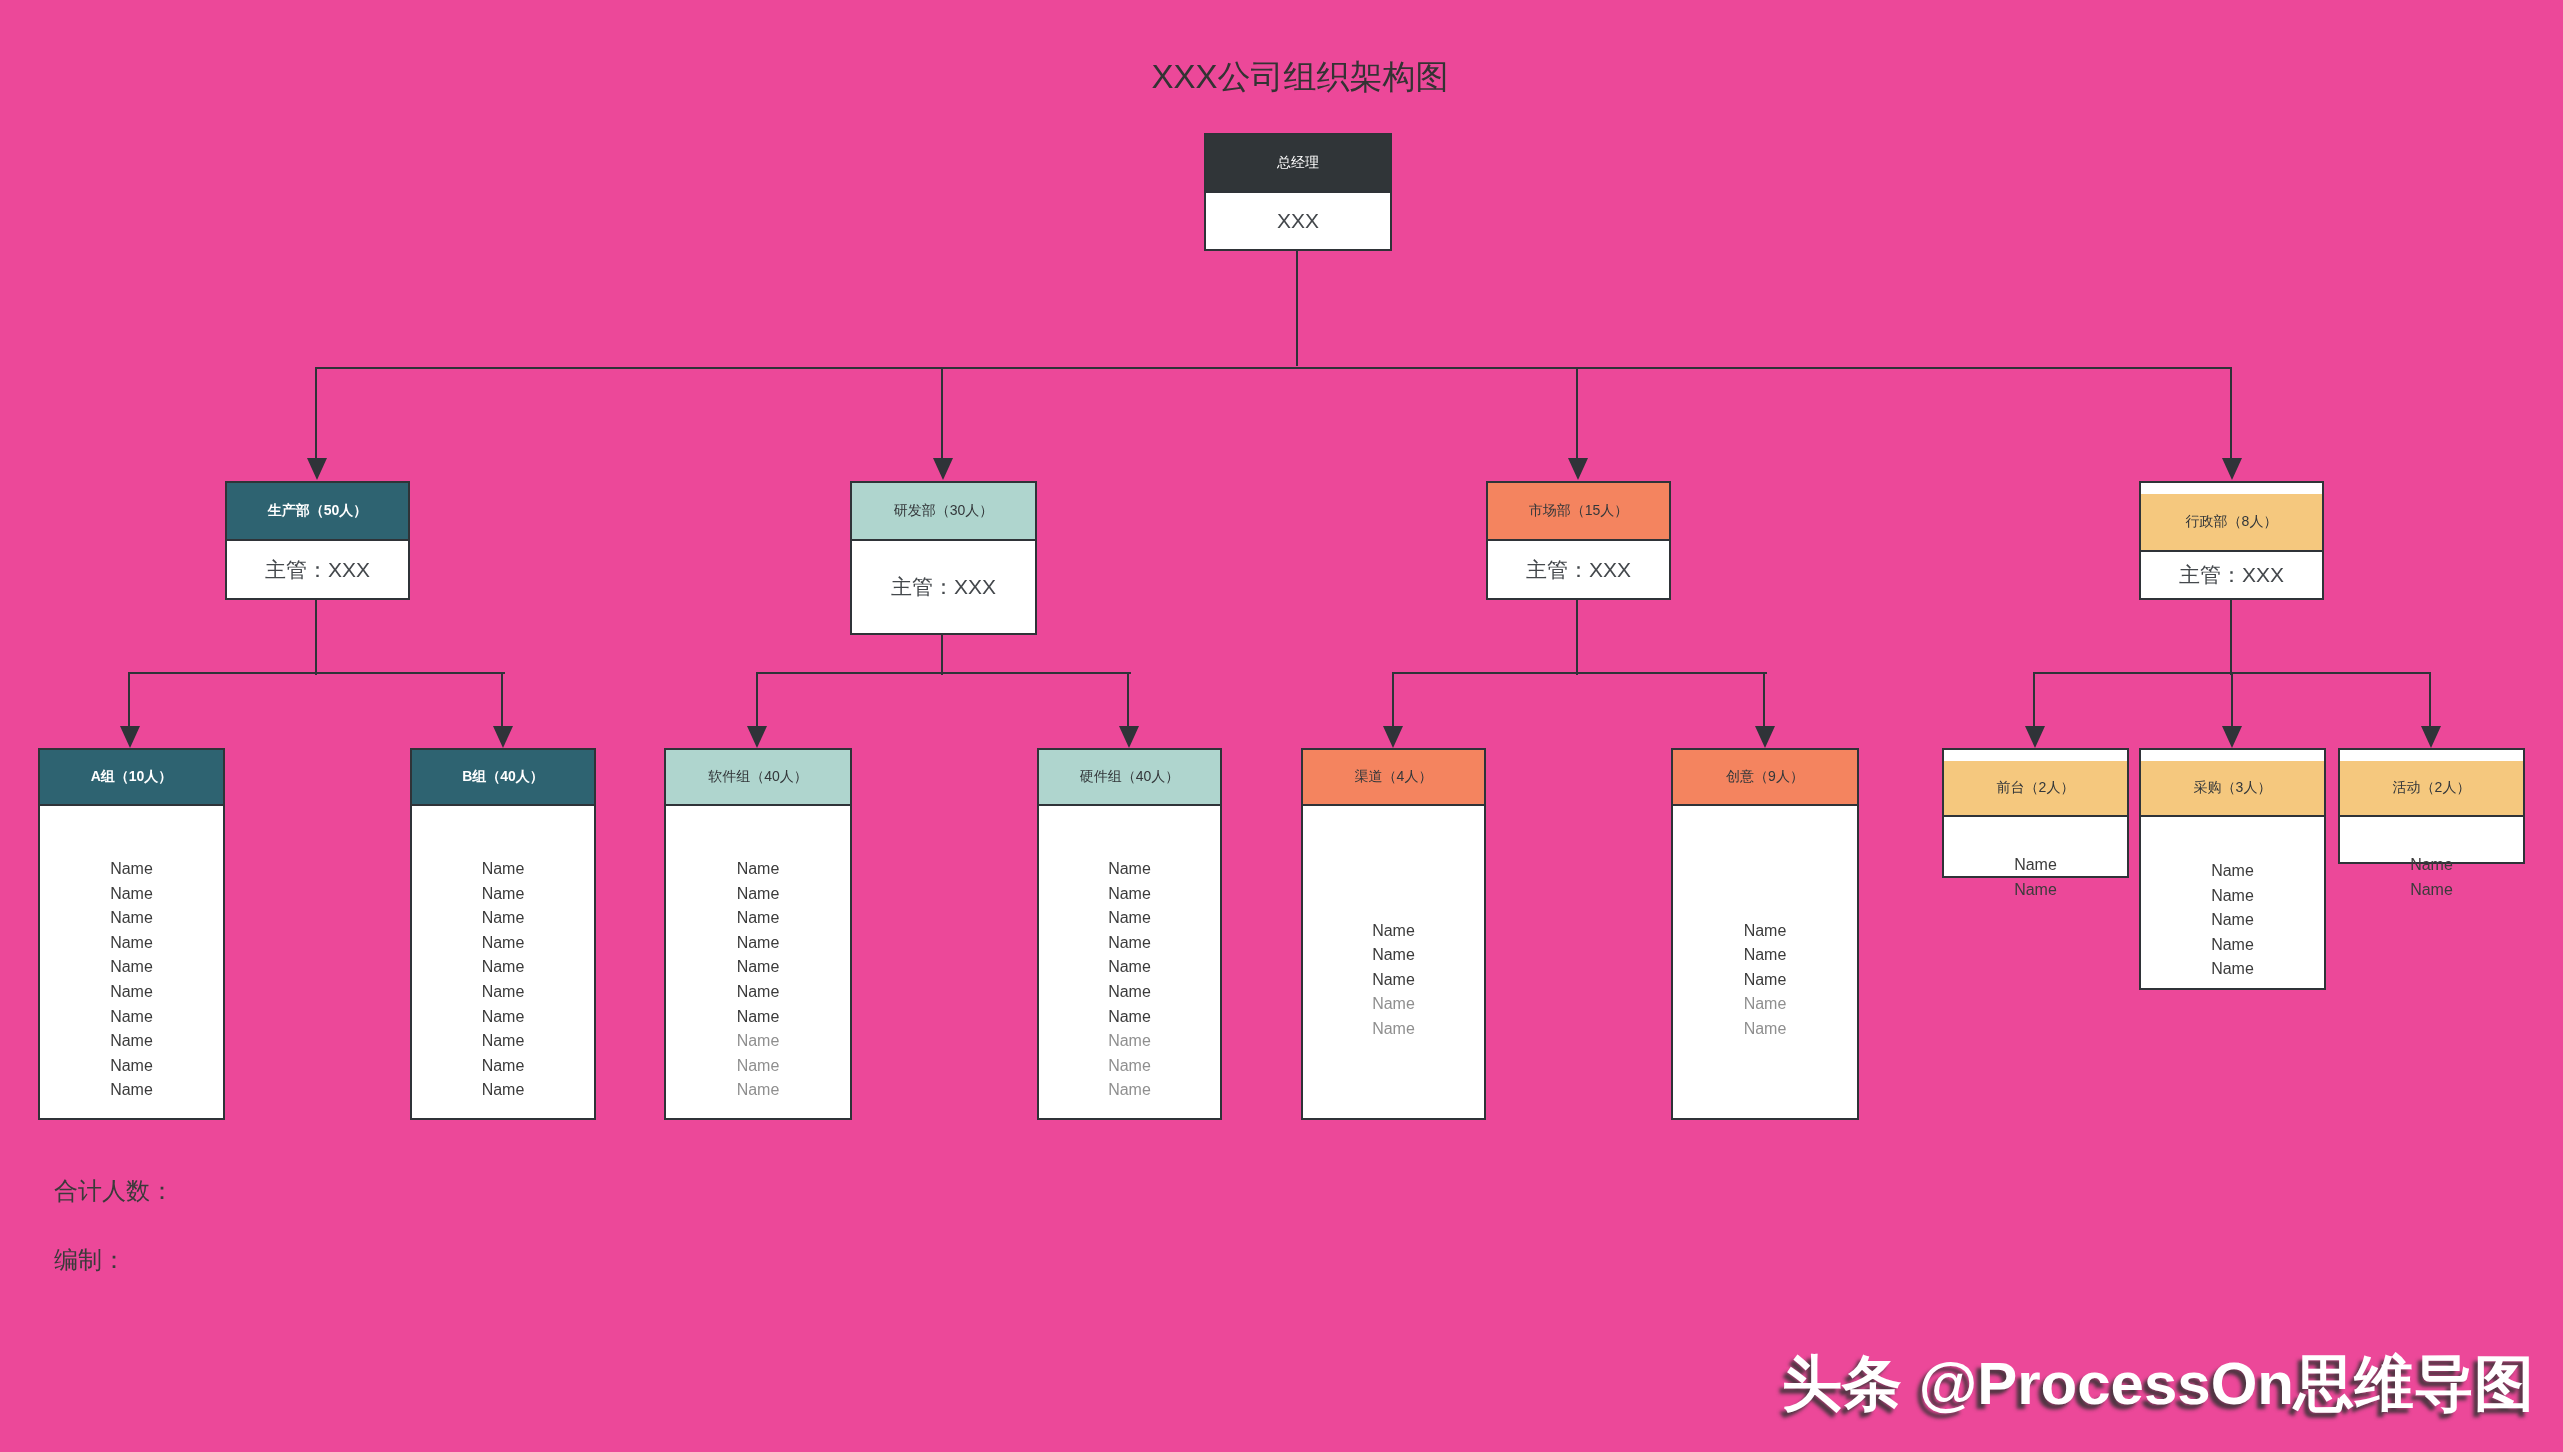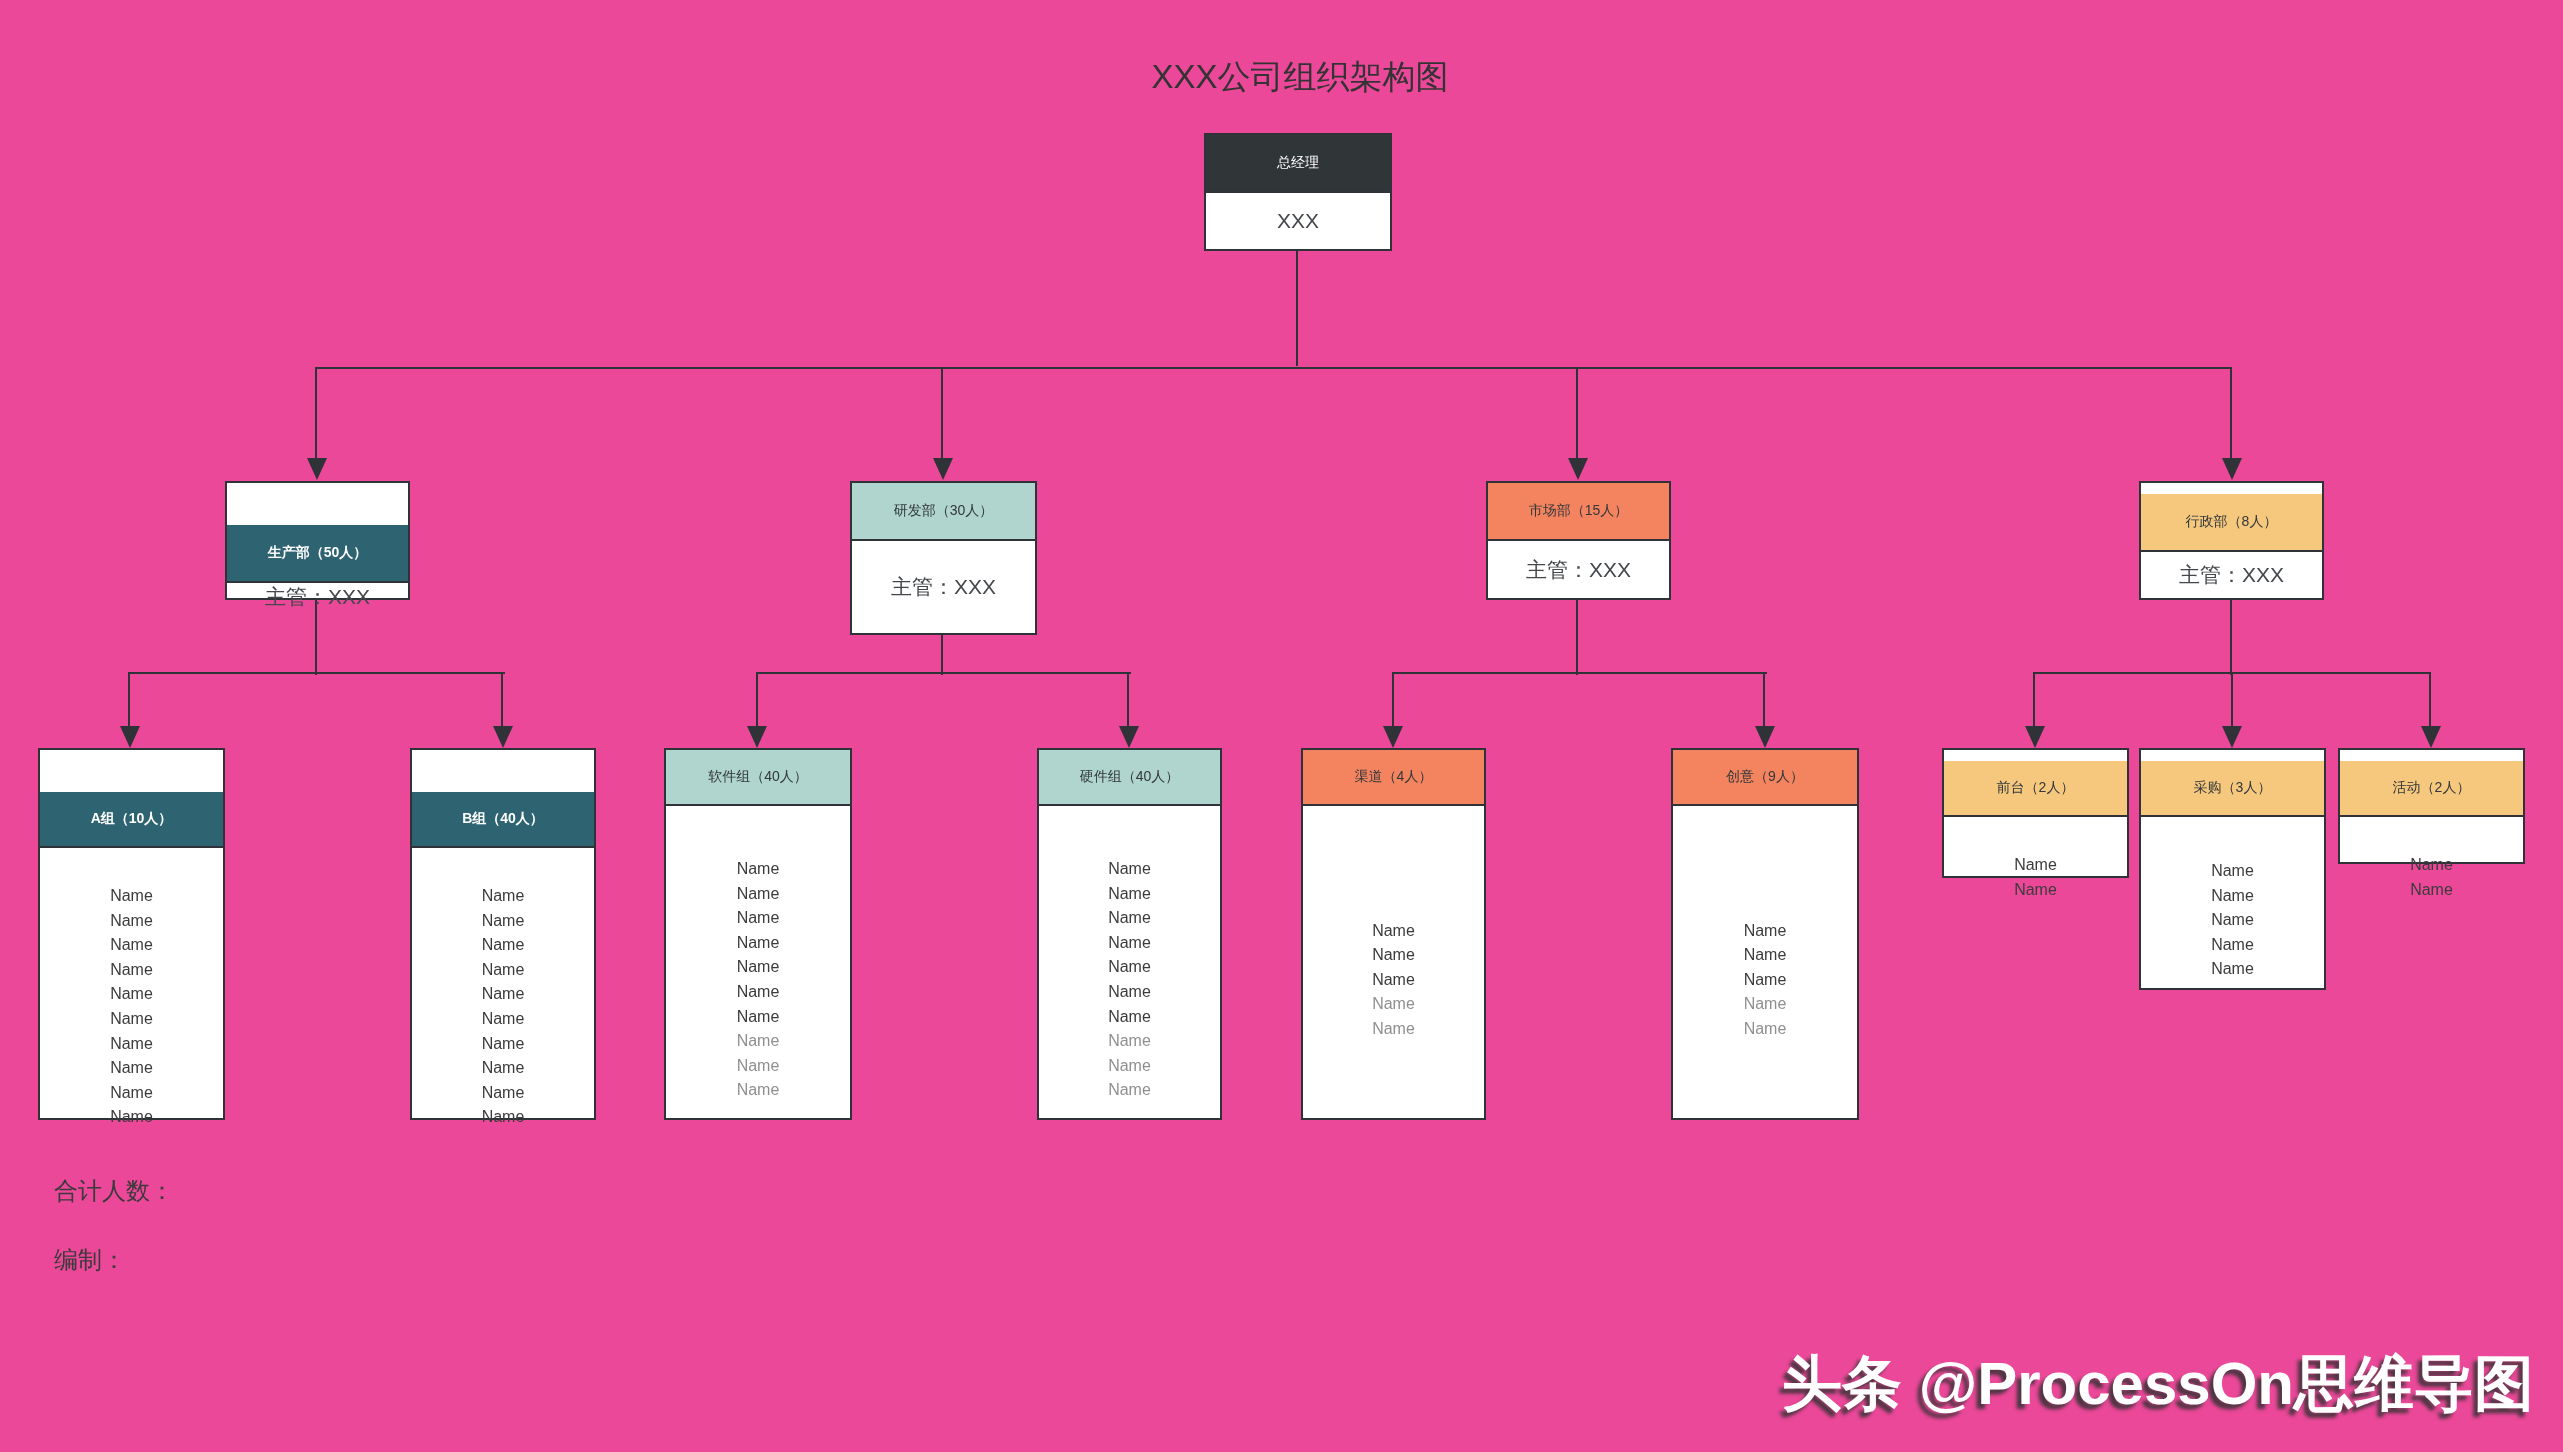--- a/index.html
+++ b/index.html
@@ -35,21 +35,21 @@
     box-sizing:border-box;display:flex;flex-direction:column;
   }
   .node-hdr{
     flex:0 0 auto;display:flex;align-items:center;justify-content:center;
     border-bottom:2.3px solid var(--ink);box-sizing:border-box;
     font-size:14px;white-space:nowrap;
   }
   .hdr-root{height:58px;background:#303538;color:#fff;font-weight:400;}
   .hdr-dept{height:58px;}
   .hdr-grp{height:56px;}
-  .bg-darkteal{background:var(--darkteal);color:#fff;font-weight:700;margin-top:42px;}
+  .bg-darkteal{background:var(--darkteal);color:#fff;font-weight:700;}
   .bg-mint{background:var(--mint);color:#33373A;}
   .bg-orange{background:var(--orange);color:#33373A;}
   .bg-tan{background:var(--tan);color:#33373A;margin-top:11px;}
   .node-body{
     flex:1 1 auto;display:flex;flex-direction:column;align-items:center;justify-content:center;
     font-size:21px;color:#44484C;
   }
   .names{font-size:16px;color:var(--name);margin-top:36px;}
   .nm{line-height:24.6px;display:block;text-align:center;}
   .nm.gray{color:var(--namegray);}

